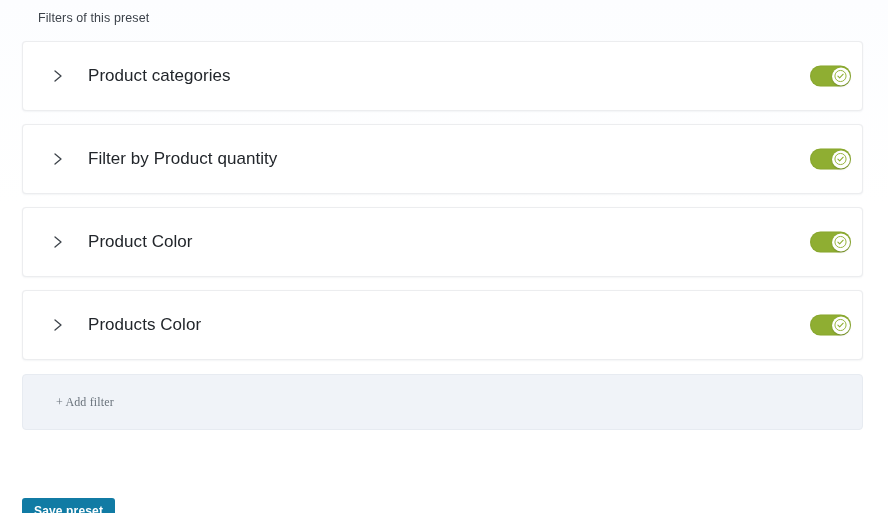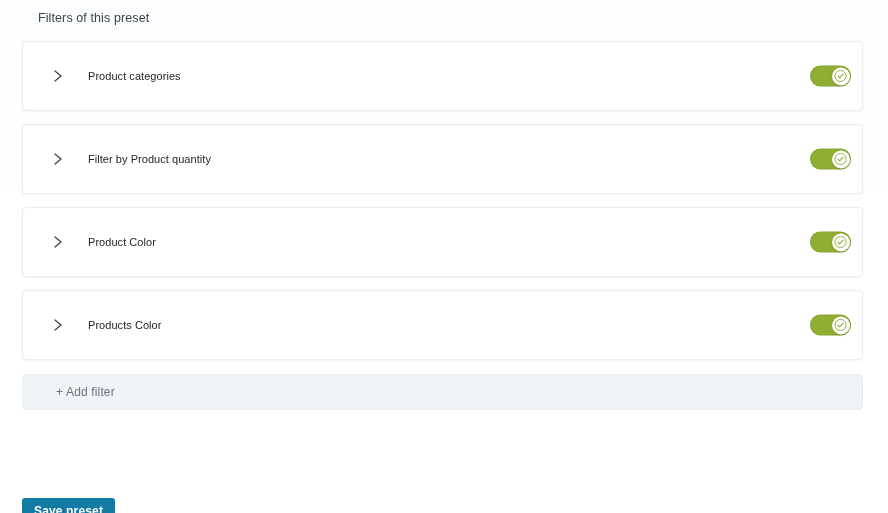--- a/index.html
+++ b/index.html
@@ -71,21 +71,21 @@
   }
   .chevron-wrap svg {
     display: block;
   }
 
   .filter-label {
     position: absolute;
     left: 65px;
     top: 50%;
     transform: translateY(-50%);
-    font-size: 11px;
+    font-size: 17px;
     color: #22262b;
     letter-spacing: 0.05px;
     white-space: nowrap;
   }
 
   .toggle {
     position: absolute;
     right: 11px;
     top: 50%;
     transform: translateY(-50%);
@@ -110,27 +110,28 @@
     justify-content: center;
   }
   .toggle .knob svg { display:block; }
 
   .add-filter-panel {
     position: absolute;
     left: 22px;
     top: 374px;
     width: 841px;
     box-sizing: border-box;
-    height: 36px;
+    height: 56px;
     background: #f0f3f8;
     border: 1px solid #e7ebf1;
     border-radius: 4px;
     display: flex;
     align-items: center;
     cursor: pointer;
+    font-family: Liberation Serif, serif;
   }
   .add-filter-text {
     margin-left: 33px;
     font-size: 12px;
     color: #6a737c;
     letter-spacing: 0.15px;
   }
 
   .save-button {
     position: absolute;

